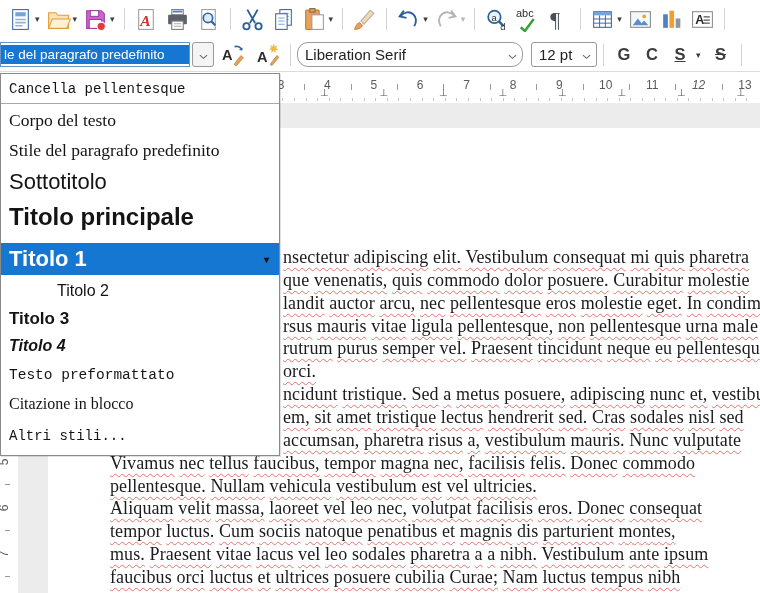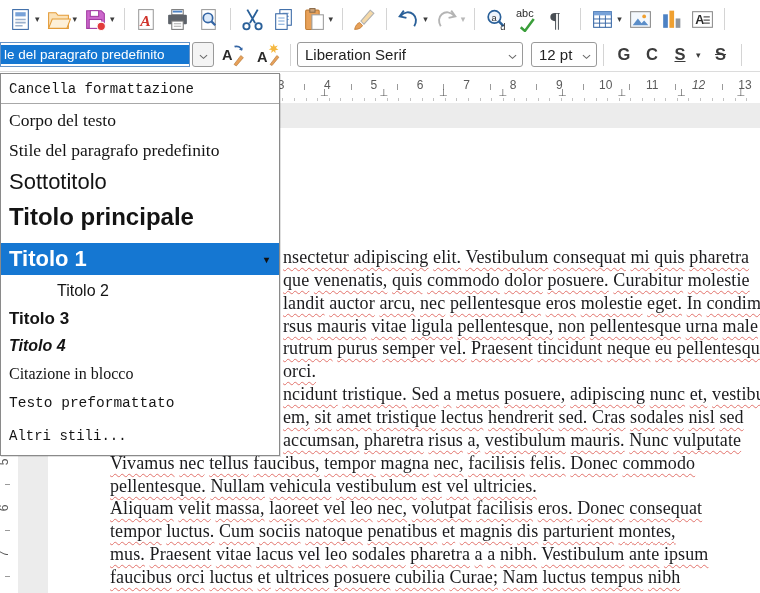--- a/index.html
+++ b/index.html
@@ -18,21 +18,21 @@
   .styleinput{width:188px;height:23px;border:1px solid #6694c8;background:#fff;display:flex;
        align-items:center;overflow:hidden;flex:0 0 auto;}
   .styleinput .selt{background:#1577d2;color:#fff;font-size:13.5px;padding:2px 3px;white-space:nowrap;width:100%;}
   .combobtn{width:20px;height:23px;border:1px solid #9a9a9a;border-radius:3px;background:#f4f4f4;
        display:flex;align-items:center;justify-content:center;margin-left:2px;flex:0 0 auto;}
   .tico{height:30px;display:flex;align-items:center;padding:0 3px;margin-left:4px;}
   .tico svg{width:25px;height:25px;display:block;}
   .combo{display:flex;justify-content:space-between;align-items:center;border:1px solid #9a9a9a;
        border-radius:3px;background:#fff;height:23px;padding:0 5px 0 7px;font-size:15px;color:#222;
        flex:0 0 auto;white-space:nowrap;}
-  .combo.font{width:212px;}
+  .combo.font{width:212px;border-radius:11px;}
   .combo.size{width:52px;text-align:right;}
   .fmtbtn{width:28px;text-align:center;font-weight:bold;font-size:16.5px;color:#3c3c3c;flex:0 0 auto;}
   .fmtbtn.ul span{text-decoration:underline;}
   .fmtbtn.st span{text-decoration:line-through;}
   
   .hruler{position:absolute;left:0;top:75px;width:760px;height:28px;background:#fff;}
   .rnum{position:absolute;top:3px;font-size:12px;color:#5a5a5a;transform:translateX(-50%);}
   .rtickmid{position:absolute;top:9px;width:1px;height:6px;background:#9a9a9a;}
   .rtab{position:absolute;top:12px;font-size:10px;color:#555;}
   .rdot{position:absolute;top:23px;width:1px;height:3px;background:#c2c2c2;}
@@ -426,21 +426,21 @@
       <div class="dline" style="left: 110px; top: 452.65px;"><span class="w">Vivamus</span> <span class="w">nec</span> <span class="w">tellus</span> <span class="w">faucibus,</span> <span class="w">tempor</span> <span class="w">magna</span> <span class="w">nec,</span> <span class="w">facilisis</span> <span class="w">felis.</span> <span class="w">Donec</span> <span class="w">commodo</span></div>
       <div class="dline" style="left: 110px; top: 475.5px;"><span class="w">pellentesque.</span> <span class="w">Nullam</span> <span class="w">vehicula</span> <span class="w">vestibulum</span> <span class="w">est</span> <span class="w">vel</span> <span class="w">ultricies.</span></div>
       <div class="dline" style="left: 110px; top: 498.35px;"><span class="w">Aliquam</span> <span class="w">velit</span> <span class="w">massa,</span> <span class="w">laoreet</span> <span class="w">vel</span> <span class="w">leo</span> <span class="w">nec,</span> <span class="w">volutpat</span> <span class="w">facilisis</span> <span class="w">eros.</span> <span class="w">Donec</span> <span class="w">consequat</span></div>
       <div class="dline" style="left: 110px; top: 521.2px;"><span class="w">tempor</span> <span class="w">luctus.</span> <span class="w">Cum</span> <span class="w">sociis</span> <span class="w">natoque</span> <span class="w">penatibus</span> <span class="w">et</span> <span class="w">magnis</span> <span class="w">dis</span> <span class="w">parturient</span> <span class="w">montes,</span></div>
       <div class="dline" style="left: 110px; top: 544.05px;"><span class="w">mus.</span> <span class="w">Praesent</span> <span class="w">vitae</span> <span class="w">lacus</span> <span class="w">vel</span> <span class="w">leo</span> <span class="w">sodales</span> <span class="w">pharetra</span> <span class="w">a</span> <span class="w">a</span> <span class="w">nibh.</span> <span class="w">Vestibulum</span> <span class="w">ante</span> <span class="w">ipsum</span></div>
       <div class="dline" style="left: 110px; top: 566.9px;"><span class="w">faucibus</span> <span class="w">orci</span> <span class="w">luctus</span> <span class="w">et</span> <span class="w">ultrices</span> <span class="w">posuere</span> <span class="w">cubilia</span> <span class="w">Curae;</span> <span class="w">Nam</span> <span class="w">luctus</span> <span class="w">tempus</span> <span class="w">nibh</span></div>
     </div>
 
   <div class="stylemenu" id="stylemenu">
       <div class="mi mono">
-        <span>Cancella formattazione</span>
+        <span>Cancella pellentesque</span>
       </div>
       <div class="msep"></div>
       <div class="mi serif">
         <span>Corpo del testo</span>
       </div>
       <div class="mi serif">
         <span>Stile del paragrafo predefinito</span>
       </div>
       <div class="mi hsub">
         <span>Sottotitolo</span>
@@ -454,24 +454,24 @@
       </div>
       <div class="mi h2">
         <span>Titolo 2</span>
       </div>
       <div class="mi h3">
         <span>Titolo 3</span>
       </div>
       <div class="mi h4">
         <span>Titolo 4</span>
       </div>
+      <div class="mi mono2">
+        <span>Testo preformattato</span>
+      </div>
       <div class="mi serifsm">
         <span>Citazione in blocco</span>
       </div>
-      <div class="mi mono2">
-        <span>Testo preformattato</span>
-      </div>
       <div class="mi mono3">
         <span>Altri stili...</span>
       </div>
     </div>
 
 </div>
 
 </body></html>

